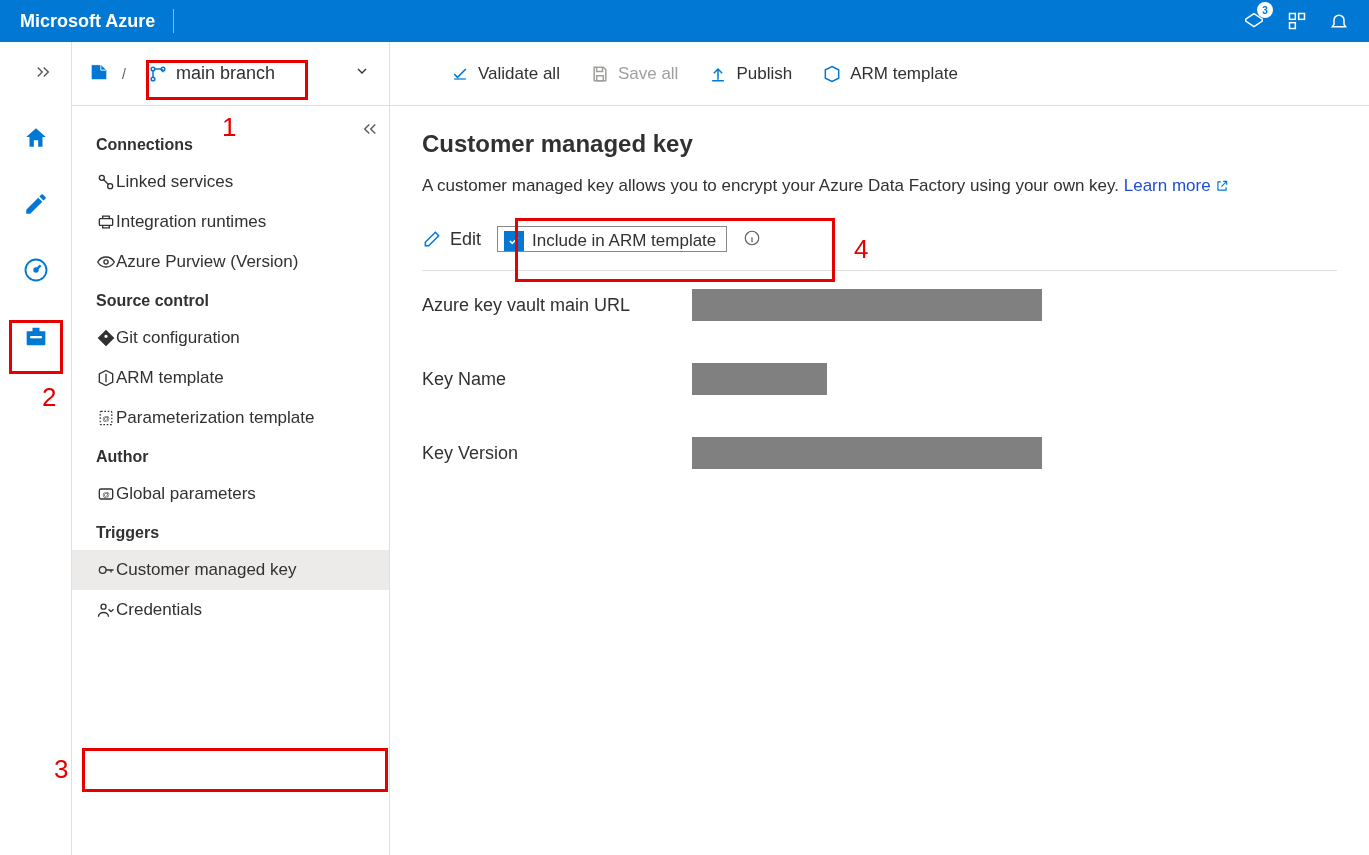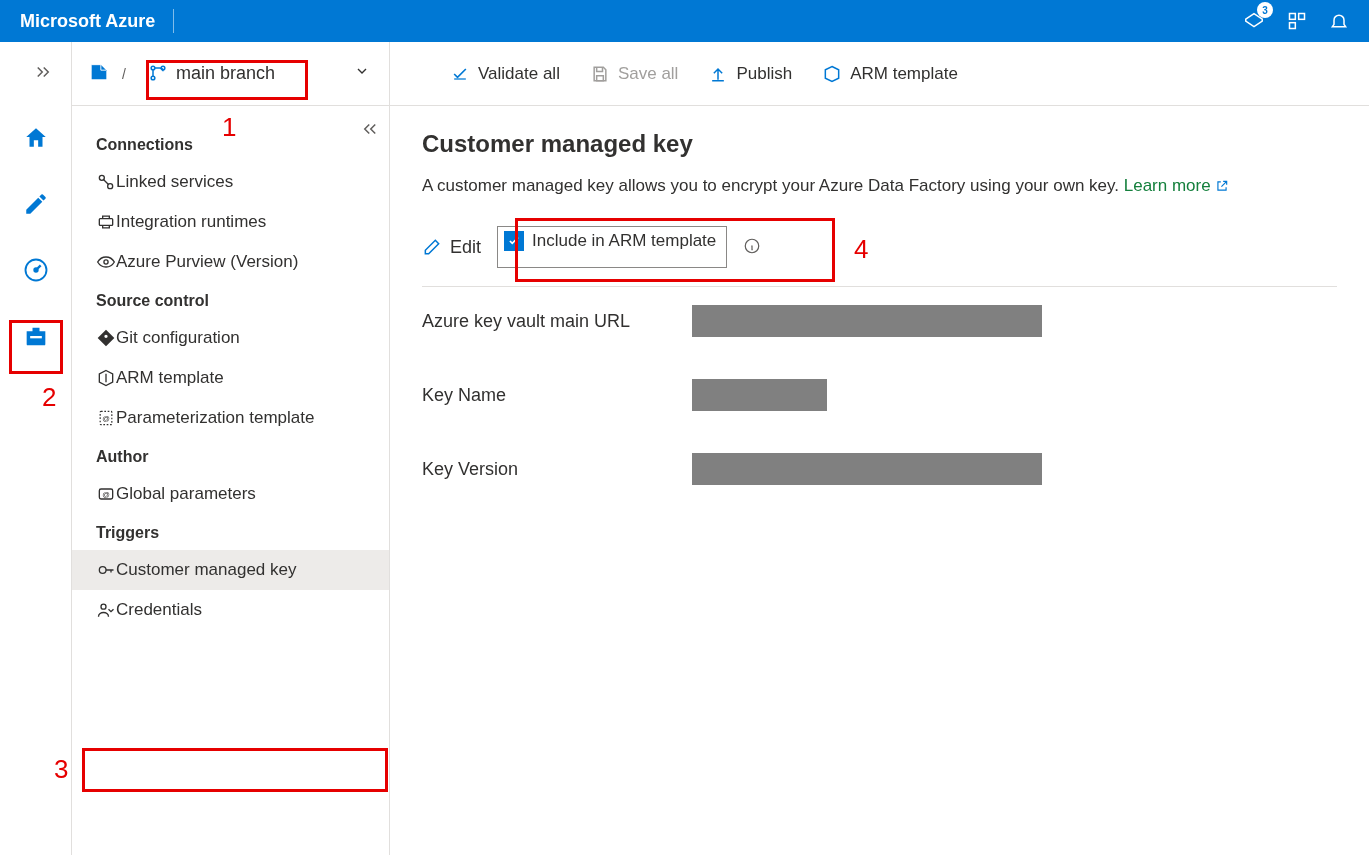--- a/index.html
+++ b/index.html
@@ -79,21 +79,21 @@
   .top-toolbar {
     height: 64px;
     border-bottom: 1px solid #e1dfdd;
     display: flex;
     align-items: center;
     padding: 0 10px 0 16px;
     gap: 10px;
   }
   .top-toolbar .separator { color:#605e5c; margin: 0 2px; }
   .branch-box {
-    display:flex; align-items:flex-start; gap:8px;
+    display:flex; align-items:flex-end; gap:8px;
     padding: 4px 10px;
     font-size: 18px;
   }
   .branch-box svg { color:#0078d4; }
   .nav-scroll { padding: 20px 0; overflow-y:auto; }
   .nav-section-title {
     font-size: 16px;
     font-weight: 600;
     padding: 0 24px 8px;
     margin-top: 10px;
@@ -130,31 +130,31 @@
   .ct-btn.disabled { color:#a19f9d; }
   .ct-btn svg { color:#0078d4; }
   .ct-btn.disabled svg { color:#a19f9d; }
   .content-body { padding: 24px 32px; }
   .page-title {
     font-size: 24px;
     font-weight:600;
     margin-bottom: 18px;
   }
   .page-desc { font-size: 17px; margin-bottom: 20px; }
-  .page-desc a { color:#15803d; text-decoration:none; }
+  .page-desc a { color:#1d4ed8; text-decoration:none; }
   .edit-row {
     display:flex; align-items:center; gap:16px;
     padding: 10px 0 18px;
     border-bottom:1px solid #e1dfdd;
   }
   .edit-btn { display:flex; align-items:center; gap:8px; font-size:18px; cursor:pointer; }
   .edit-btn svg { color:#0078d4; }
   .include-box {
     border:1px solid #8a8886;
-    padding: 4px 10px 16px 6px;
+    padding: 4px 10px 0 6px;
     display:flex; align-items:center; gap:8px;
     font-size:17px;
   }
   .checkbox {
     width:20px; height:20px; background:#0078d4;
     display:flex;align-items:center;justify-content:center;color:#fff;
   }
   .info-icon { color:#605e5c; }
   .field-row {
     display:flex; align-items:center;

